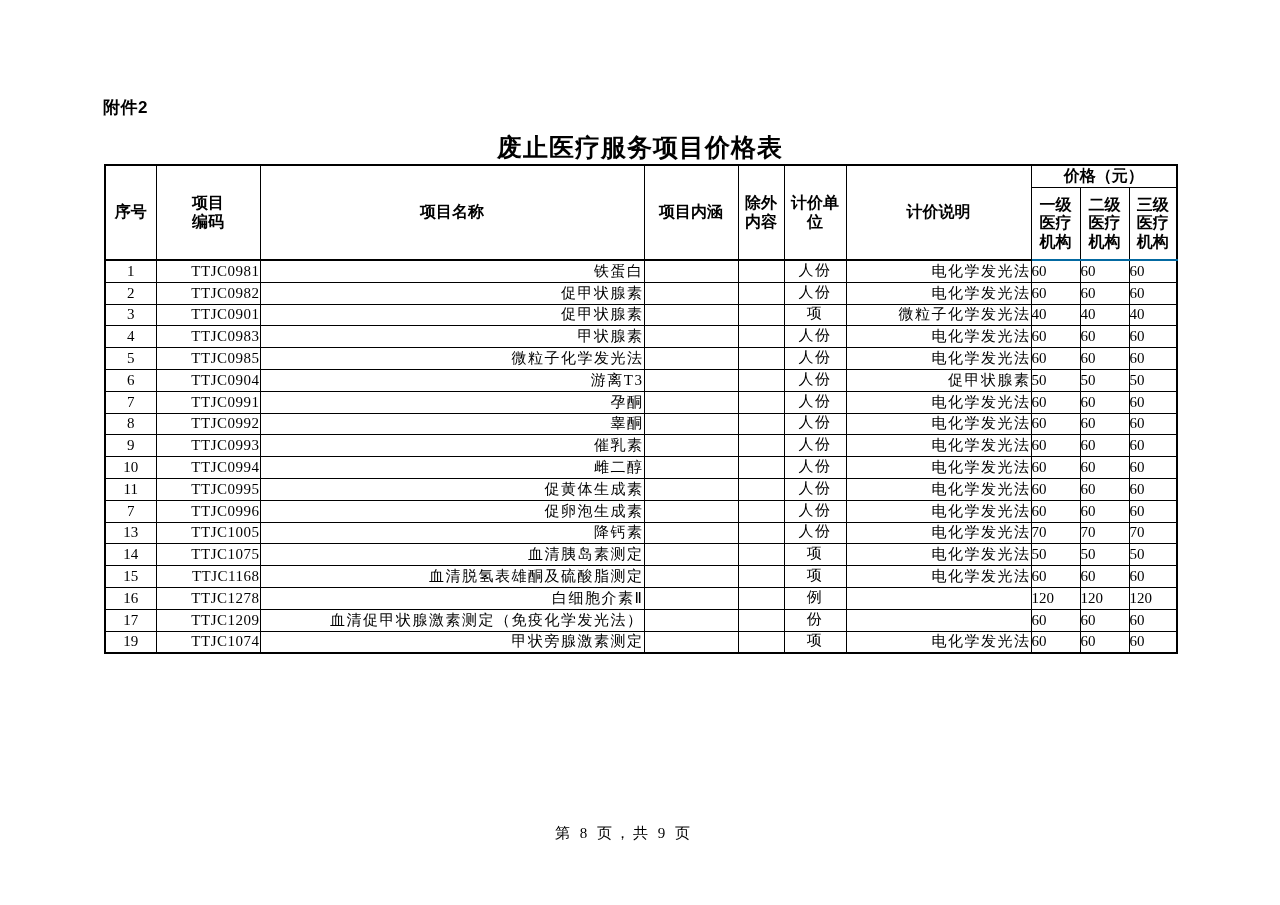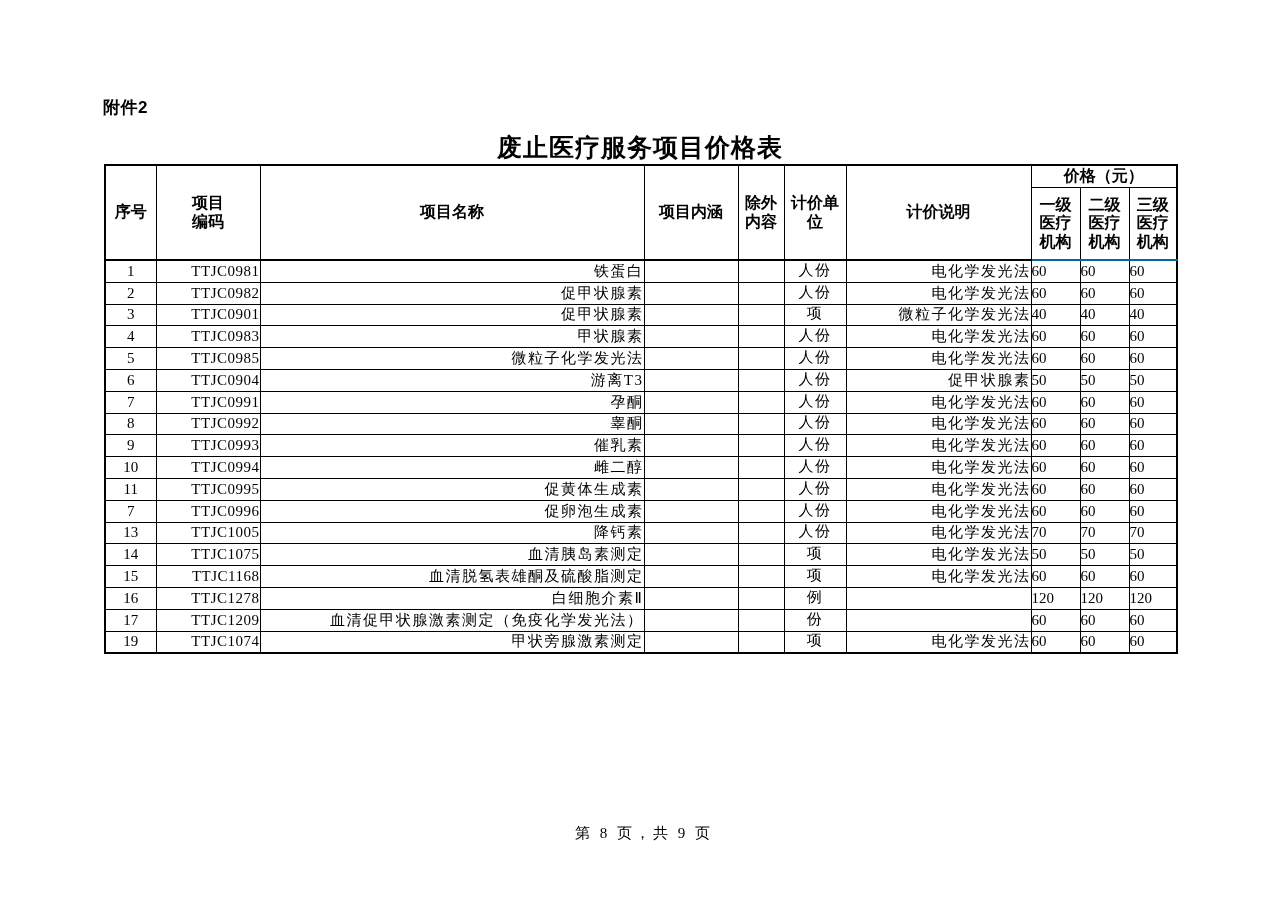--- a/index.html
+++ b/index.html
@@ -93,21 +93,21 @@
   td.cell-unit {
     text-align: center;
     letter-spacing: 1.5px;
     font-family: Liberation Mono, monospace;
   }
   td.cell-price {
     font-size: 15px;
   }
   .page-footer {
     position: absolute;
-    left: 108px;
+    left: 88px;
     top: 824px;
     width: 1072px;
     text-align: center;
     font-size: 15px;
     letter-spacing: 3px;
     font-family: "Liberation Serif", serif;
   }
 </style>
 </head>
 <body>

